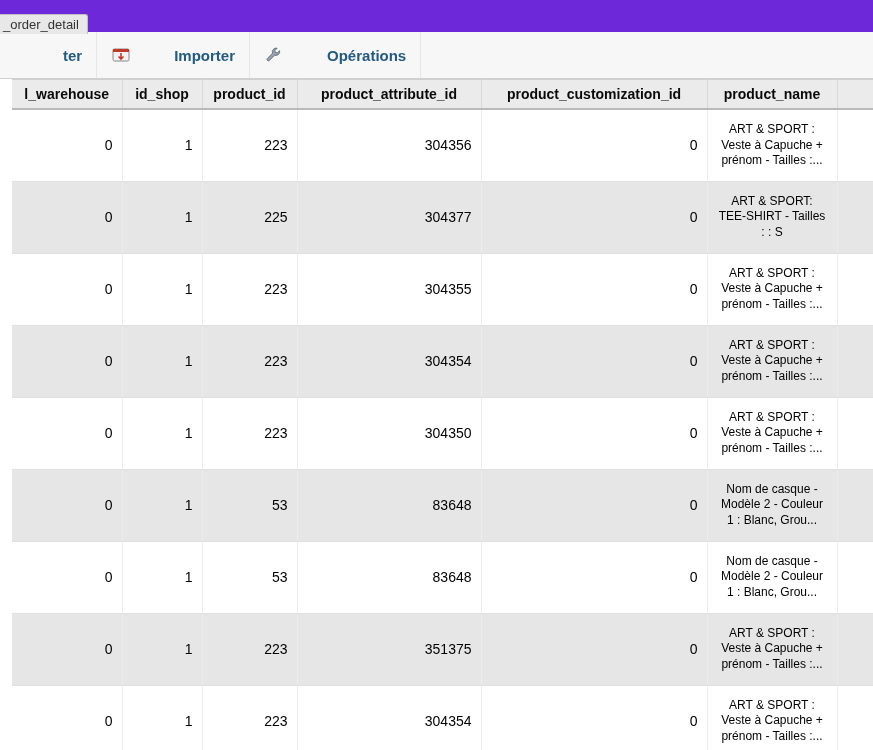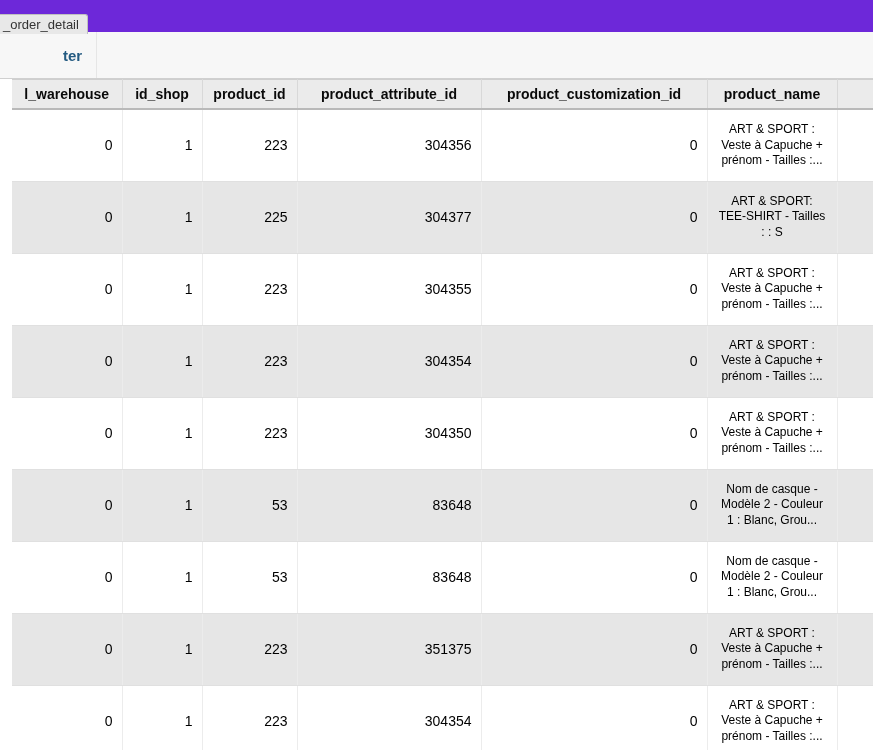--- a/index.html
+++ b/index.html
@@ -138,21 +138,39 @@
   <div class="table-tab">_order_detail</div>
 </div>
 
 <div class="toolbar">
 
   <div class="tb-item">
     <span class="tb-icon"></span>
     <span class="tb-label">ter</span>
   </div>
 
-
+  <div class="tb-item">
+    <span class="tb-icon">
+      <svg width="18" height="18" viewBox="0 0 18 18">
+        <rect x="1" y="3" width="16" height="12" rx="1.5" fill="#f2f2f2" stroke="#8a8a8a"></rect>
+        <rect x="1" y="3" width="16" height="3" fill="#c0392b"></rect>
+        <path d="M9 13 L9 7 M6.5 10.5 L9 13 L11.5 10.5" stroke="#c0392b" stroke-width="1.6" fill="none"></path>
+      </svg>
+    </span>
+    <span class="tb-label">Importer</span>
+  </div>
+
+  <div class="tb-item">
+    <span class="tb-icon">
+      <svg width="18" height="18" viewBox="0 0 18 18">
+        <path d="M12.2 2.2a4 4 0 0 0-4.7 5.1L2.4 12.4a1.4 1.4 0 1 0 2 2l5.1-5.1a4 4 0 0 0 5.1-4.7l-2.3 2.3-2-.4-.4-2z" fill="#9aa3ad" stroke="#5f6b76" stroke-width="0.9" stroke-linejoin="round"></path>
+      </svg>
+    </span>
+    <span class="tb-label">Opérations</span>
+  </div>
 
 
 </div>
 
 <div class="table-wrap">
   <table class="results">
     <colgroup>
       <col class="c-warehouse">
         <col class="c-shop">
         <col class="c-prod">

